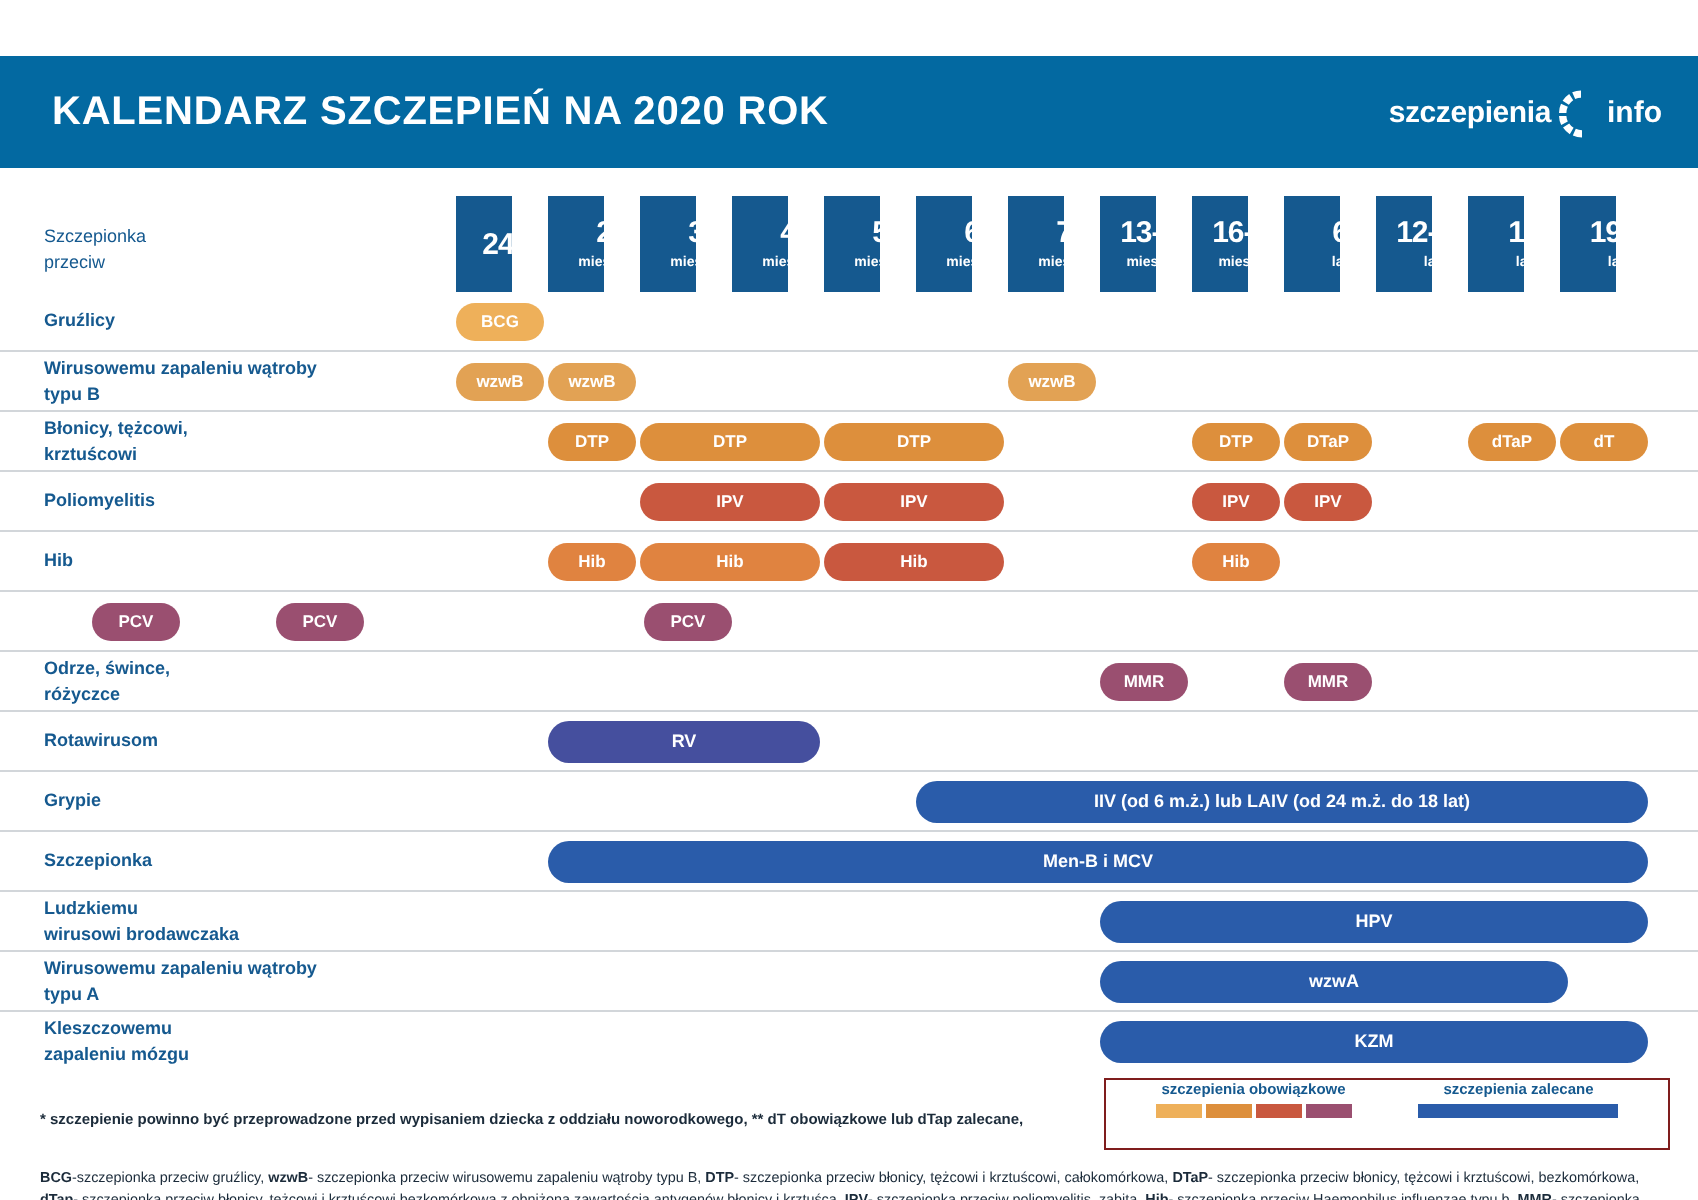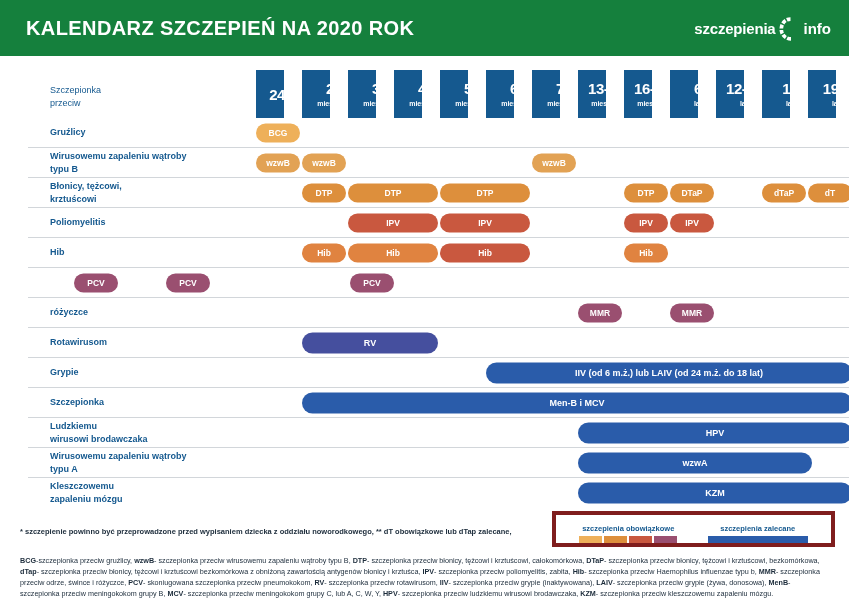--- a/index.html
+++ b/index.html
@@ -15,25 +15,26 @@
   .page {
     position: relative;
     width: 849px;
     height: 600px;
     background: #ffffff;
   }
 
   
   .header {
     height: 56px;
-    background: #15803d;
+    background: #0369a1;
     display: flex;
     align-items: center;
     justify-content: space-between;
     padding: 0 18px 0 26px;
+    margin-top: 28px;
   }
   .header-title {
     color: #ffffff;
     font-size: 20px;
     font-weight: bold;
     letter-spacing: 0.4px;
   }
   .logo {
     display: flex;
     align-items: center;
@@ -57,21 +58,20 @@
     font-size: 15px;
     font-weight: bold;
     margin-left: -3px;
   }
 
   
   
   .grid-area {
     position: relative;
     padding-top: 6px;
-    margin-left: 28px;
   }
 
   .colhead-row {
     position: relative;
     height: 48px;
     margin-left: 228px;
     margin-top: 8px;
   }
   .colhead {
     position: absolute;
@@ -152,23 +152,23 @@
   .footer {
     position: relative;
     padding: 0 20px;
   }
   .legend-box {
     position: absolute;
     right: 14px;
     top: 4px;
     width: 283px;
     height: 36px;
-    border: 4px solid #7f1d1d;
-    display: flex;
-    align-items: flex-end;
+    border: 1px solid #7f1d1d;
+    display: flex;
+    align-items: flex-start;
     justify-content: space-around;
     padding: 0 8px;
   }
   .legend-col {
     display: flex;
     flex-direction: column;
     align-items: center;
     gap: 3px;
   }
   .legend-label {
@@ -349,20 +349,21 @@
         </div>
         <div class="row">
           <div class="row-track">
             <div class="pill" style="left: 46px; width: 44px; background: rgb(154, 79, 112);">PCV</div>
             <div class="pill" style="left: 138px; width: 44px; background: rgb(154, 79, 112);">PCV</div>
             <div class="pill" style="left: 322px; width: 44px; background: rgb(154, 79, 112);">PCV</div>
           </div>
         </div>
         <div class="row">
           <div class="row-label">
+            <div>Odrze, śwince,</div>
             <div>różyczce</div>
           </div>
           <div class="row-track">
             <div class="pill" style="left: 322px; width: 44px; background: rgb(154, 79, 112);">MMR</div>
             <div class="pill" style="left: 414px; width: 44px; background: rgb(154, 79, 112);">MMR</div>
           </div>
         </div>
         <div class="row">
           <div class="row-label">
             <div>Rotawirusom</div>

